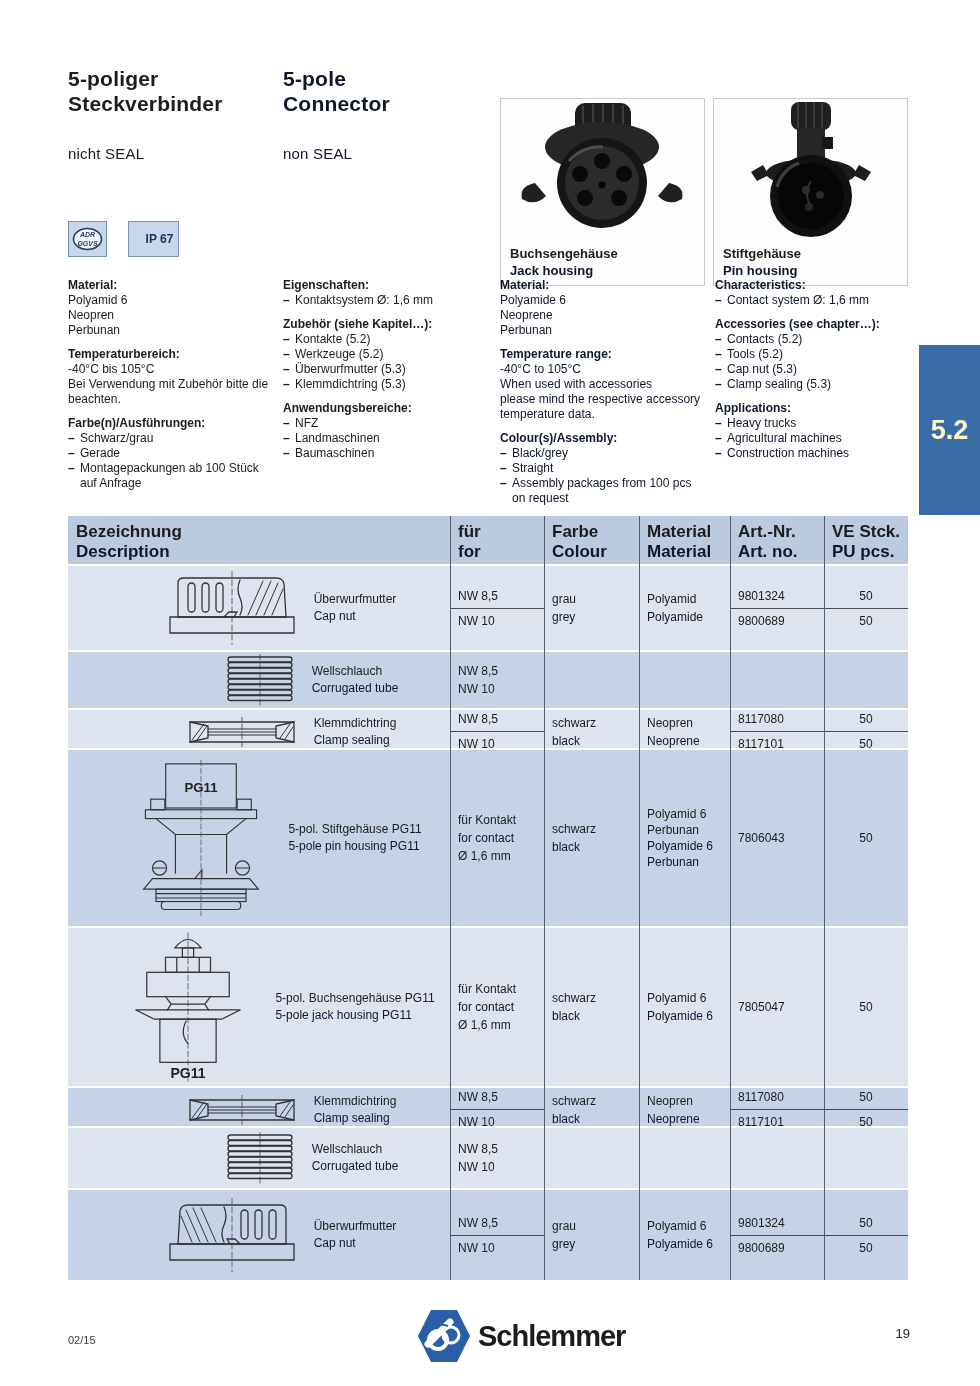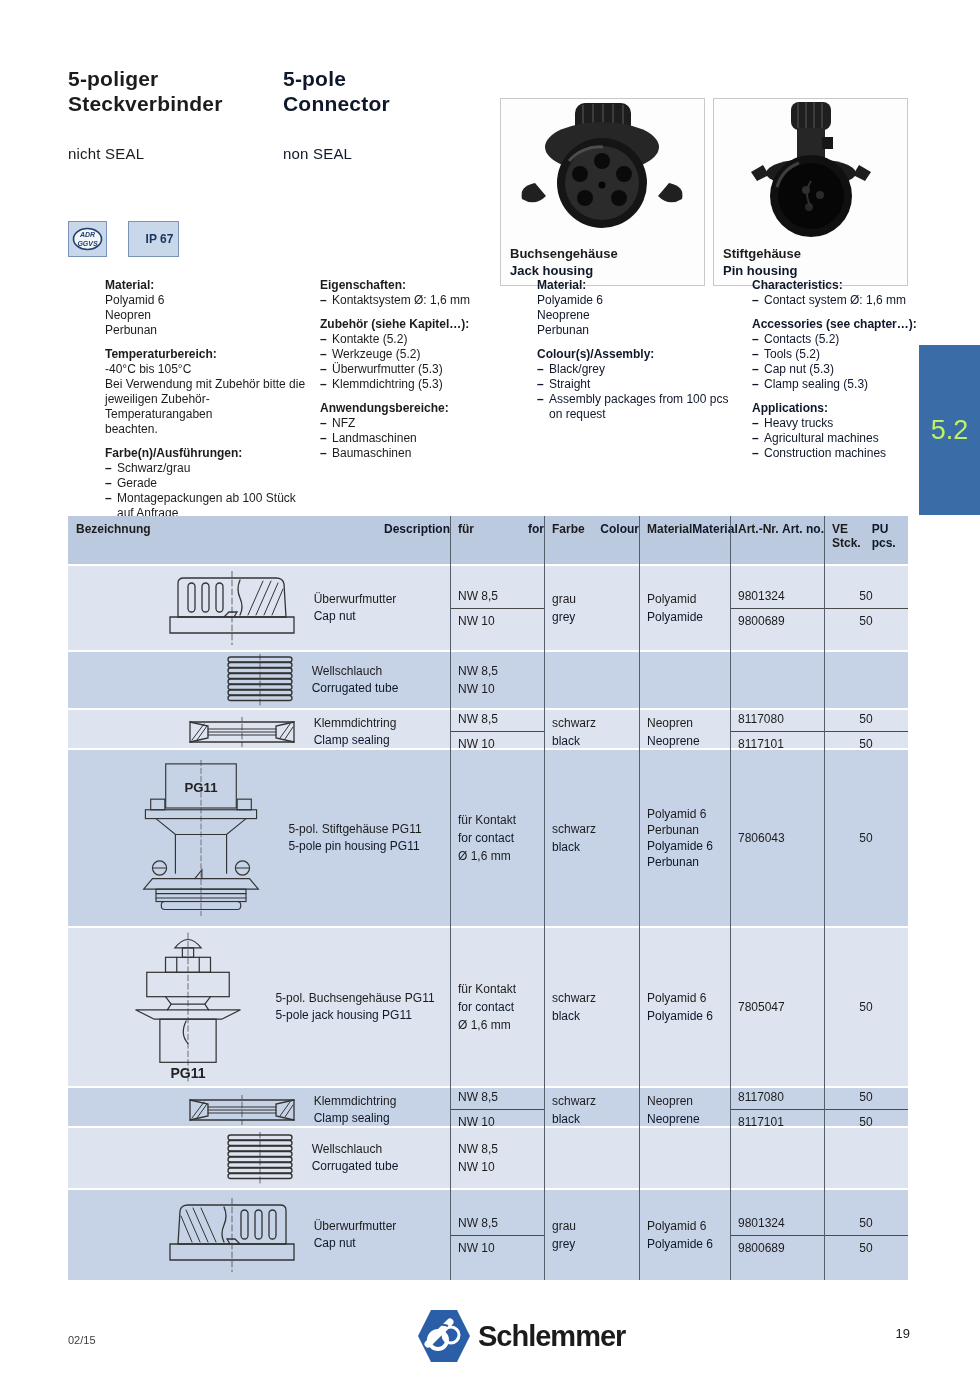--- a/index.html
+++ b/index.html
@@ -14,34 +14,34 @@
   .pgtitle{font-size:21px;font-weight:bold;line-height:25px;letter-spacing:.2px;}
   .pgsub{font-size:15px;font-weight:normal;margin-top:25px;}
   
   .badge{position:absolute;width:37px;height:34px;background:#c9d7ea;border:1px solid #7b94b5;
          display:flex;align-items:center;justify-content:center;}
   .ipbadge{font-size:12px;font-weight:bold;color:#16355e;}
   
   .photo{position:absolute;top:68px;height:188px;background:#fdfdfd;border:1px solid #c9c9c9;box-sizing:border-box;margin-top:30px;}
   .photo .cap{position:absolute;left:9px;bottom:6px;font-size:13px;font-weight:bold;line-height:17px;}
   
-  .info{position:absolute;top:278px;font-size:12px;line-height:15px;margin-left:37px;}
+  .info{position:absolute;top:278px;font-size:12px;line-height:15px;}
   .sec{margin-bottom:9px;}
   .ititle{font-weight:bold;}
   .bullet{display:flex;}
   .bullet .dash{width:12px;flex:none;font-weight:bold;}
   
   #section-tab{position:absolute;left:919px;top:345px;width:61px;height:170px;background:#3a6ca8;
-    color:#bef264;display:flex;align-items:center;justify-content:center;font-size:27px;font-weight:normal;}
+    color:#fef9c3;display:flex;align-items:center;justify-content:center;font-size:27px;font-weight:bold;}
   
   #ptable{position:absolute;left:68px;top:516px;width:840px;}
   .grid6{display:grid;grid-template-columns:382px 94px 95px 91px 94px 84px;}
   .thead{background:#bccadf;height:48px;}
-  .thead .hc{padding:6px 0 22px 8px;display:flex;flex-direction:row;justify-content:space-between;
-    font-size:12px;font-weight:bold;box-sizing:border-box;}
+  .thead .hc{padding:6px 0 22px 8px;display:flex;flex-direction:column;justify-content:space-between;
+    font-size:17px;font-weight:bold;box-sizing:border-box;}
   .trow{margin-top:2px;}
   .bg-l{background:#dde4f0;}
   .bg-d{background:#c6d3e7;}
   .cell{font-size:12px;line-height:18px;display:flex;flex-direction:column;justify-content:center;
     padding-left:8px;box-sizing:border-box;}
   .namec{flex-direction:row;align-items:center;padding-left:30px;}
   .drawbox{width:150px;flex:none;display:flex;justify-content:flex-end;align-items:center;}
   .names{margin-left:12px;line-height:17px;}
   .split{padding-left:0;}
   .split .h1,.split .h2{flex:1;display:flex;align-items:flex-end;padding:0 0 3px 8px;box-sizing:border-box;}
@@ -146,21 +146,20 @@
   <div class="sec">
     <div class="ititle">Material:</div>
     <div>Polyamid 6</div>
     <div>Neopren</div>
     <div>Perbunan</div>
   </div>
   <div class="sec">
     <div class="ititle">Temperaturbereich:</div>
     <div>-40°C bis 105°C</div>
     <div>Bei Verwendung mit Zubehör bitte die</div>
-    <div>jeweiligen Zubehör-Temperaturangaben</div>
     <div>beachten.</div>
   </div>
   <div class="sec">
     <div class="ititle">Farbe(n)/Ausführungen:</div>
     <div class="bullet">
         <span class="dash">–</span>
         <div>Schwarz/grau</div>
       </div>
     <div class="bullet">
         <span class="dash">–</span>
@@ -216,20 +215,27 @@
       </div>
   </div>
 </div>
 
 <div class="info bl" style="left:500px;width:208px;">
   <div class="sec">
     <div class="ititle">Material:</div>
     <div>Polyamide 6</div>
     <div>Neoprene</div>
     <div>Perbunan</div>
+  </div>
+  <div class="sec">
+    <div class="ititle">Temperature range:</div>
+    <div>-40°C to 105°C</div>
+    <div>When used with accessories</div>
+    <div>please mind the respective accessory</div>
+    <div>temperature data.</div>
   </div>
   <div class="sec">
     <div class="ititle">Colour(s)/Assembly:</div>
     <div class="bullet">
         <span class="dash">–</span>
         <div>Black/grey</div>
       </div>
     <div class="bullet">
         <span class="dash">–</span>
         <div>Straight</div>

